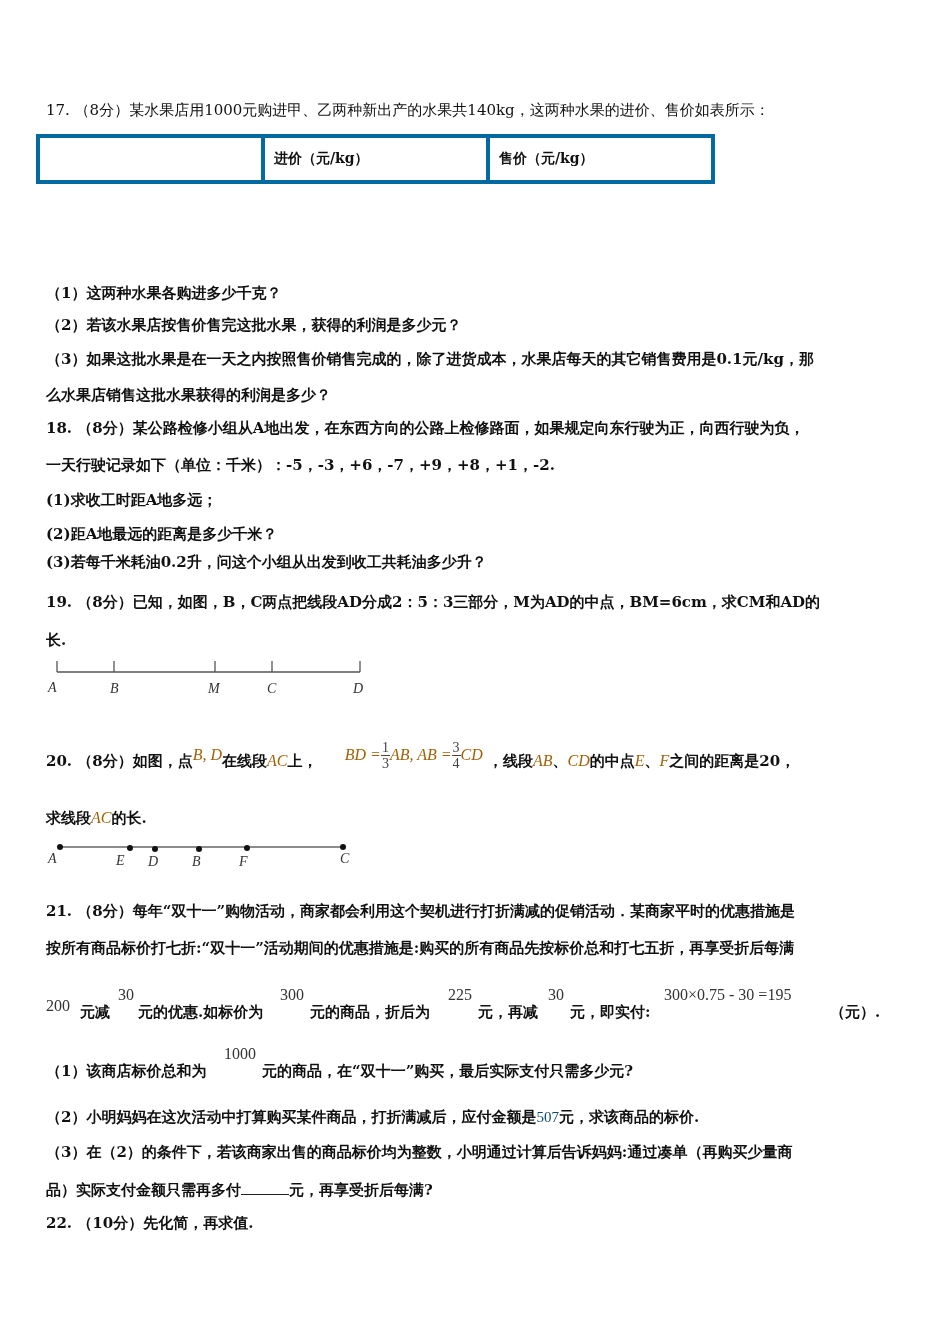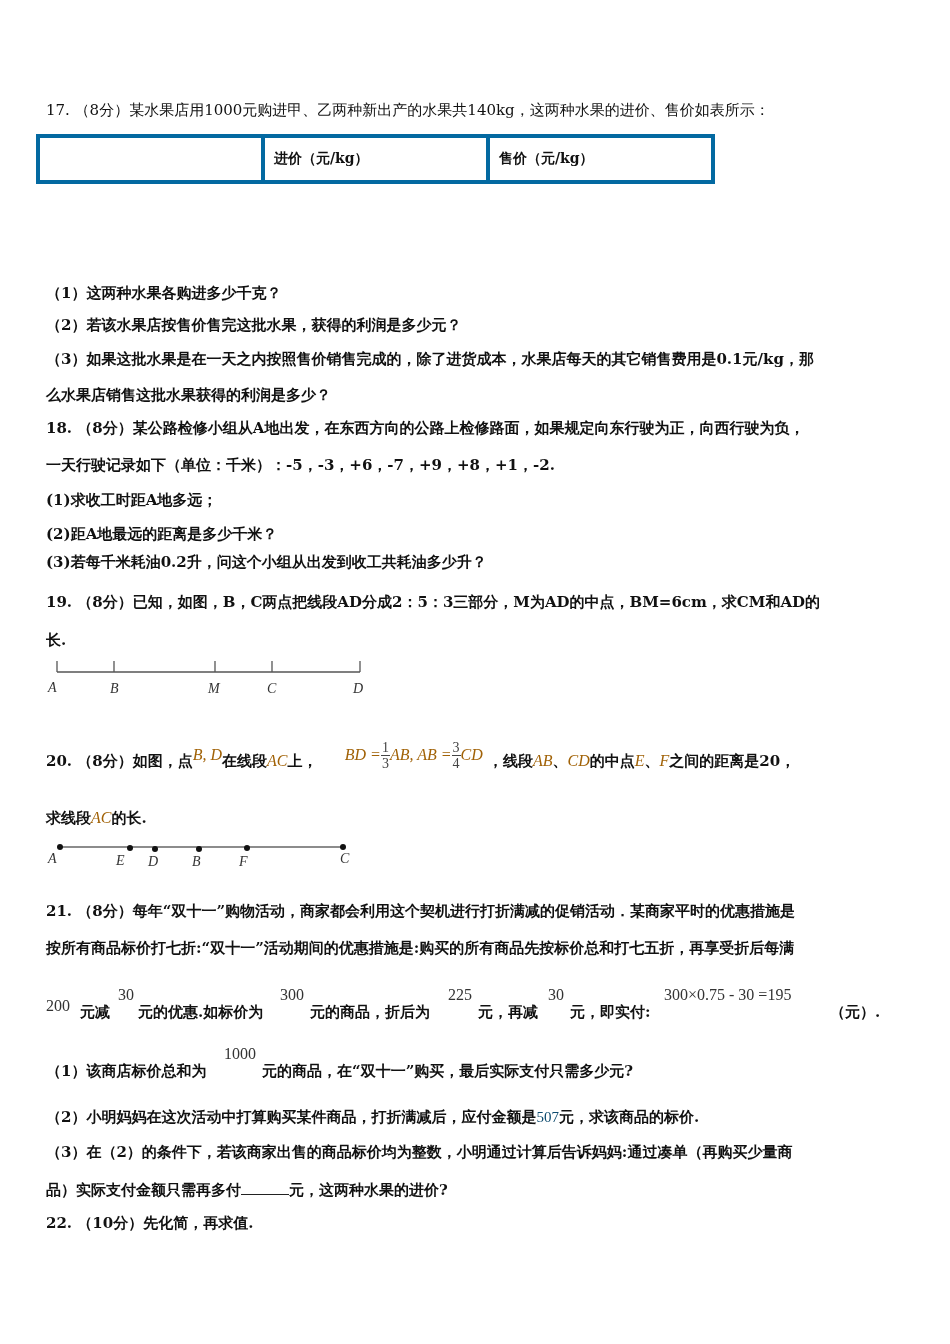--- a/index.html
+++ b/index.html
@@ -113,16 +113,16 @@
   <span class="sup" style="left:224px; top:1045px;">1000</span>
   <span class="line" style="left:262px; top:1061px;">元的商品，在“双十一”购买，最后实际支付只需多少元?</span>
 </div>
 
 <div class="line" style="top:1107px;">
   <span>（2）小明妈妈在这次活动中打算购买某件商品，打折满减后，应付金额是</span><span class="mathn" style="color:#0c4a6e;margin-top:19px;">507</span><span>元，求该商品的标价.</span>
 </div>
 
 <div class="line" style="top:1142px;">（3）在（2）的条件下，若该商家出售的商品标价均为整数，小明通过计算后告诉妈妈:通过凑单（再购买少量商</div>
 <div class="line" style="top:1180px;">
-  <span>品）实际支付金额只需再多付</span><span class="blank"></span><span>元，这两种水果的进价?</span>
+  <span>品）实际支付金额只需再多付</span><span class="blank"></span><span>元，再享受折后每满?</span>
 </div>
 
 <div class="line" style="top:1213px;">22. （10分）先化简，再求值.</div>
 
 </body></html>

